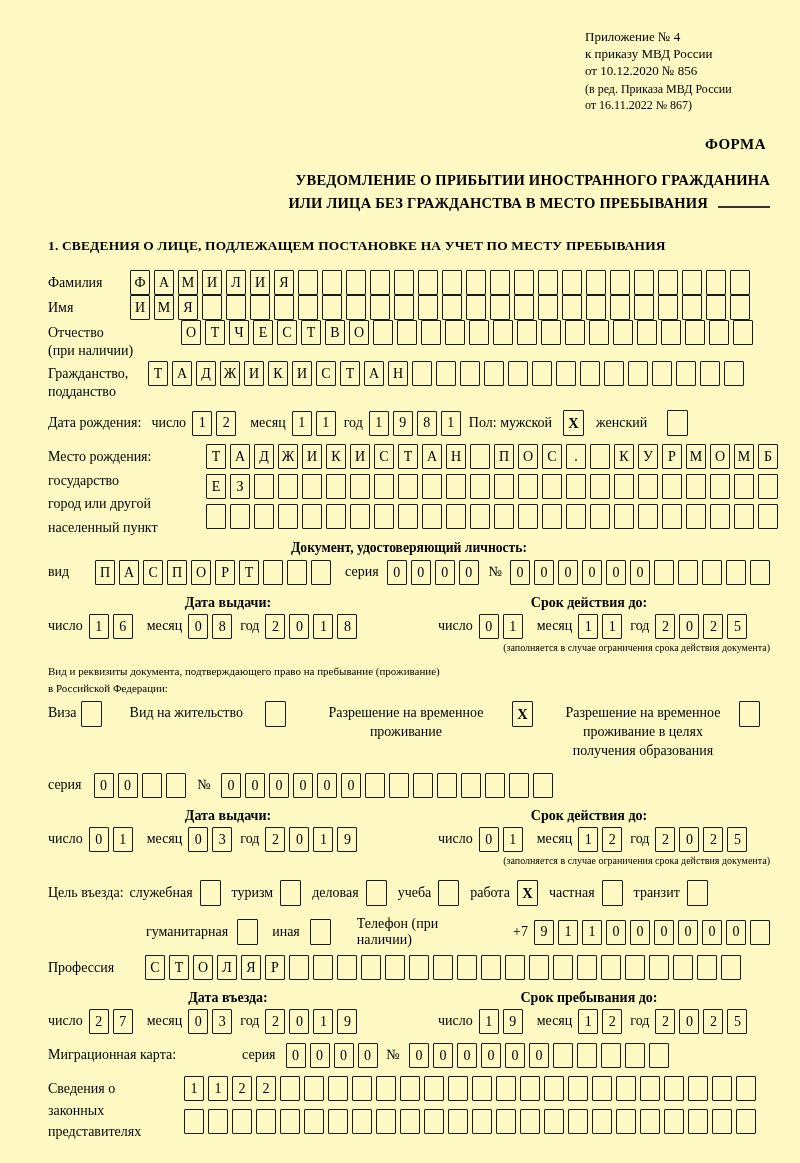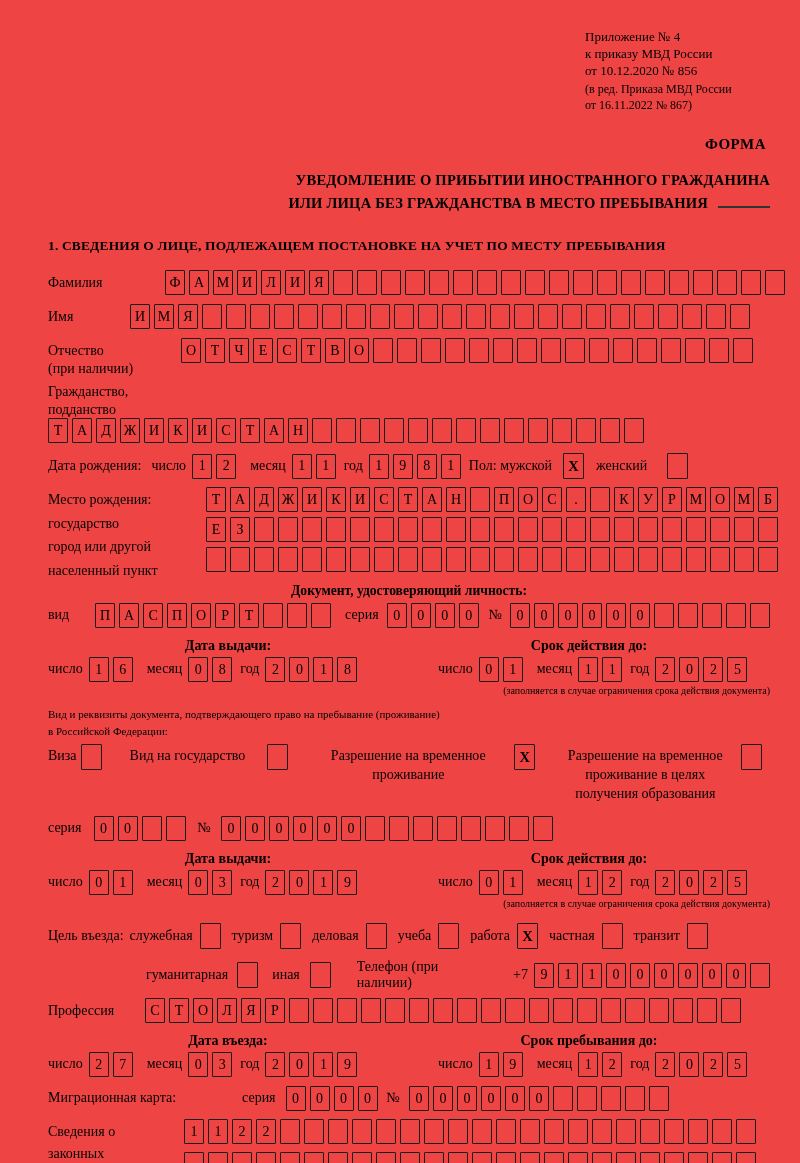--- a/index.html
+++ b/index.html
@@ -1,28 +1,28 @@
 <!DOCTYPE html>
 <html lang="ru"><head>
 <meta charset="utf-8">
 <style>
   html,body{margin:0;padding:0;background:#fff;}
   .page{
     width:800px;height:1163px;box-sizing:border-box;
     padding:28px 30px 0 48px;
     font-family:"Liberation Serif","DejaVu Serif",serif;
-    color:#000;background:#ef4444;overflow:hidden;position:relative;
+    color:#000;background:#fef9c3;overflow:hidden;position:relative;
   }
   .appendix{margin-left:537px;font-size:13px;line-height:1.32;}
   .ednote{margin-left:537px;font-size:12px;line-height:1.32;margin-top:3px;}
   .forma{text-align:right;font-weight:bold;font-size:15px;margin-top:22px;padding-right:4px;letter-spacing:.5px;}
   .title{text-align:right;font-weight:bold;font-size:14.6px;line-height:1.55;margin-top:16px;letter-spacing:.2px;}
   .uline{display:inline-block;width:52px;border-bottom:2px solid #333;height:12px;margin-left:10px;}
   .section{font-weight:bold;font-size:13.4px;margin-top:24px;letter-spacing:.2px;}
-  .frow{display:flex;align-items:flex-start;margin-top:9px;}
+  .frow{display:flex;align-items:flex-start;margin-top:0;}
   .flabel{font-size:14px;padding-top:4px;flex:none;line-height:1.25;}
   .cells{display:flex;gap:4px;flex-wrap:nowrap;}
   .cells.stack{flex-direction:column;gap:5px;}
   .cellrow{display:flex;gap:4px;}
   .cell{
     width:20px;height:25px;flex:none;box-sizing:border-box;
     border:1.6px solid #1b1b1b;border-radius:1px;
     display:flex;align-items:center;justify-content:center;
     font-size:14px;line-height:1;
   }
@@ -69,21 +69,21 @@
 
   <div class="forma">ФОРМА</div>
 
   <div class="title">
     <span>УВЕДОМЛЕНИЕ О ПРИБЫТИИ ИНОСТРАННОГО ГРАЖДАНИНА</span><br>
     <span>ИЛИ ЛИЦА БЕЗ ГРАЖДАНСТВА В МЕСТО ПРЕБЫВАНИЯ</span><span class="uline"></span>
   </div>
 
   <div class="section">1. СВЕДЕНИЯ О ЛИЦЕ, ПОДЛЕЖАЩЕМ ПОСТАНОВКЕ НА УЧЕТ ПО МЕСТУ ПРЕБЫВАНИЯ</div>
 
-  <div class="frow" style="margin-top:16px;gap:35px;">
+  <div class="frow" style="margin-top:16px;">
     <div class="flabel" style="width:82px;">Фамилия</div>
     <div class="cells">
         <span class="cell">Ф</span>
         <span class="cell">А</span>
         <span class="cell">М</span>
         <span class="cell">И</span>
         <span class="cell">Л</span>
         <span class="cell">И</span>
         <span class="cell">Я</span>
         <span class="cell"></span>
@@ -166,21 +166,21 @@
         <span class="cell"></span>
         <span class="cell"></span>
         <span class="cell"></span>
         <span class="cell"></span>
         <span class="cell"></span>
         <span class="cell"></span>
         <span class="cell"></span>
       </div>
   </div>
 
-  <div class="frow" style="margin-top:2px;flex-direction:column;">
+  <div class="frow" style="margin-top:2px;">
     <div class="flabel" style="width:100px;">
       <div>Гражданство,</div>
       <div>подданство</div>
     </div>
     <div class="cells">
         <span class="cell">Т</span>
         <span class="cell">А</span>
         <span class="cell">Д</span>
         <span class="cell">Ж</span>
         <span class="cell">И</span>
@@ -412,21 +412,21 @@
     <div>Вид и реквизиты документа, подтверждающего право на пребывание (проживание)</div>
     <div>в Российской Федерации:</div>
   </div>
 
   <div class="optrow">
     <div class="opt">
       <span class="olabel">Виза</span>
       <span class="checkbox" style="margin-left:4px;"></span>
     </div>
     <div class="opt" style="margin-left:28px;">
-      <span class="olabel">Вид на государство</span>
+      <span class="olabel">Вид на жительство</span>
       <span class="checkbox" style="margin-left:22px;"></span>
     </div>
     <div class="opt" style="margin-left:24px;">
       <span class="olabel c" style="width:192px;">Разрешение на временное проживание</span>
       <span class="checkbox" style="margin-left:10px;">X</span>
     </div>
     <div class="opt" style="margin-left:22px;">
       <span class="olabel c" style="width:176px;">Разрешение на временное проживание в целях получения образования</span>
       <span class="checkbox" style="margin-left:8px;"></span>
     </div>

